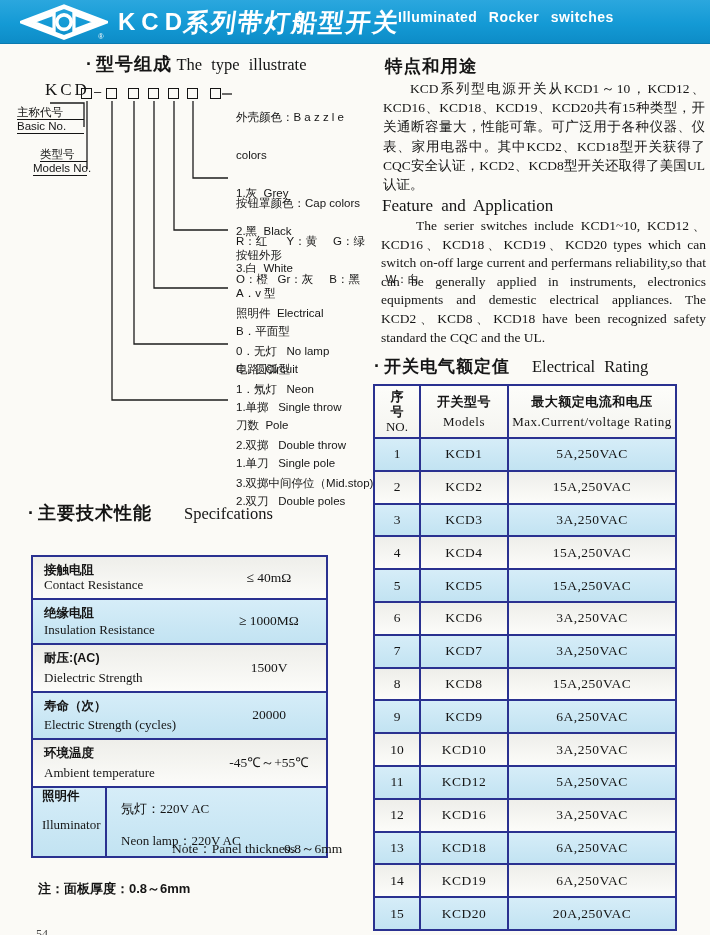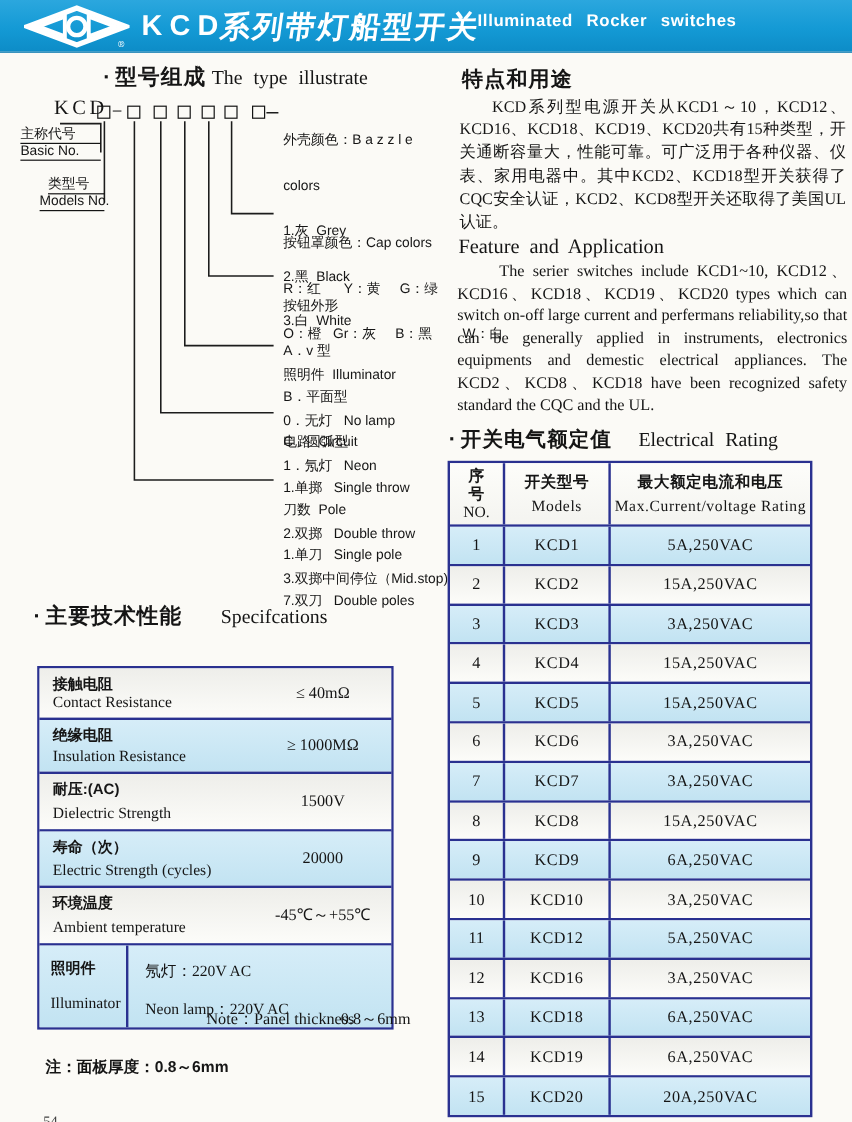--- a/index.html
+++ b/index.html
@@ -75,21 +75,21 @@
   .sp-row { position:relative; border-bottom:2px solid #2a3190; }
   .sp-row:last-child { border-bottom:none; }
   .sp-zh { position:absolute; left:11px; top:5px; font-size:12.5px; font-weight:bold; }
   .sp-en { position:absolute; left:11px; bottom:5px; font-family:"Liberation Serif",serif;
            font-size:13px; }
   .sp-val { position:absolute; left:180px; top:0; width:112px; height:100%; display:flex;
             align-items:center; justify-content:center; font-family:"Liberation Serif",serif;
             font-size:13.5px; }
   .sp-label-col { position:absolute; left:0; top:0; width:74px; height:100%;
                   border-right:2px solid #2a3190; display:flex; flex-direction:column;
-                  justify-content:center; gap:12px; padding-left:9px; }
+                  gap:12px; padding-left:9px; }
   .sp-label-col .sp-zh2 { font-size:12.5px; font-weight:bold; }
   .sp-label-col .sp-en2 { font-family:"Liberation Serif",serif; font-size:13px; }
   .ill-line1 { position:absolute; left:88px; top:12px; font-family:"Liberation Serif",serif; font-size:13px; }
   .ill-line2 { position:absolute; left:88px; top:44px; font-family:"Liberation Serif",serif; font-size:13px; }
 
   
   .note-zh  { position:absolute; left:38px;  top:840px; font-size:13px; font-weight:bold;margin-top:40px; }
   .note-en1 { position:absolute; left:172px; top:840px; font-family:"Liberation Serif",serif; font-size:13.5px; }
   .note-en2 { position:absolute; left:284px; top:840px; font-family:"Liberation Serif",serif; font-size:13.5px; }
   .pageno { position:absolute; left:36px; top:927px; font-family:"Liberation Serif",serif;
@@ -173,36 +173,36 @@
     </div>
 
     <div class="dlabel" style="left:222px; top:142px;">
       <div>按钮外形</div>
       <div>A．v 型</div>
       <div>B．平面型</div>
       <div>C．圆弧型</div>
     </div>
 
     <div class="dlabel" style="left:222px; top:200px;">
-      <div>照明件  Illuminator</div>
+      <div>照明件  Electrical</div>
       <div>0．无灯   No lamp</div>
       <div>1．氖灯   Neon</div>
     </div>
 
     <div class="dlabel" style="left:222px; top:256px;">
       <div>电路  Circuit</div>
       <div>1.单掷   Single throw</div>
       <div>2.双掷   Double throw</div>
       <div>3.双掷中间停位（Mid.stop)</div>
     </div>
 
     <div class="dlabel" style="left:222px; top:312px;">
       <div>刀数  Pole</div>
       <div>1.单刀   Single pole</div>
-      <div>7.双刀   Double poles</div>
+      <div>2.双刀   Double poles</div>
     </div>
   </div>
 
   <div class="sec-title" style="left:385px; top:54px;">
     <span class="zh" style="font-size:17.5px;">特点和用途</span>
   </div>
   <div class="zh-para">KCD系列型电源开关从KCD1～10，KCD12、KCD16、KCD18、KCD19、KCD20共有15种类型，开关通断容量大，性能可靠。可广泛用于各种仪器、仪表、家用电器中。其中KCD2、KCD18型开关获得了CQC安全认证，KCD2、KCD8型开关还取得了美国UL认证。</div>
   <div class="feat-en-title">Feature and Application</div>
   <div class="en-para">The serier switches include KCD1~10, KCD12、KCD16、KCD18、KCD19、KCD20 types which can switch on-off large current and perfermans reliability,so that can be generally applied in instruments, electronics equipments and demestic electrical appliances. The KCD2、KCD8、KCD18 have been recognized safety standard the CQC and the UL.</div>
 

